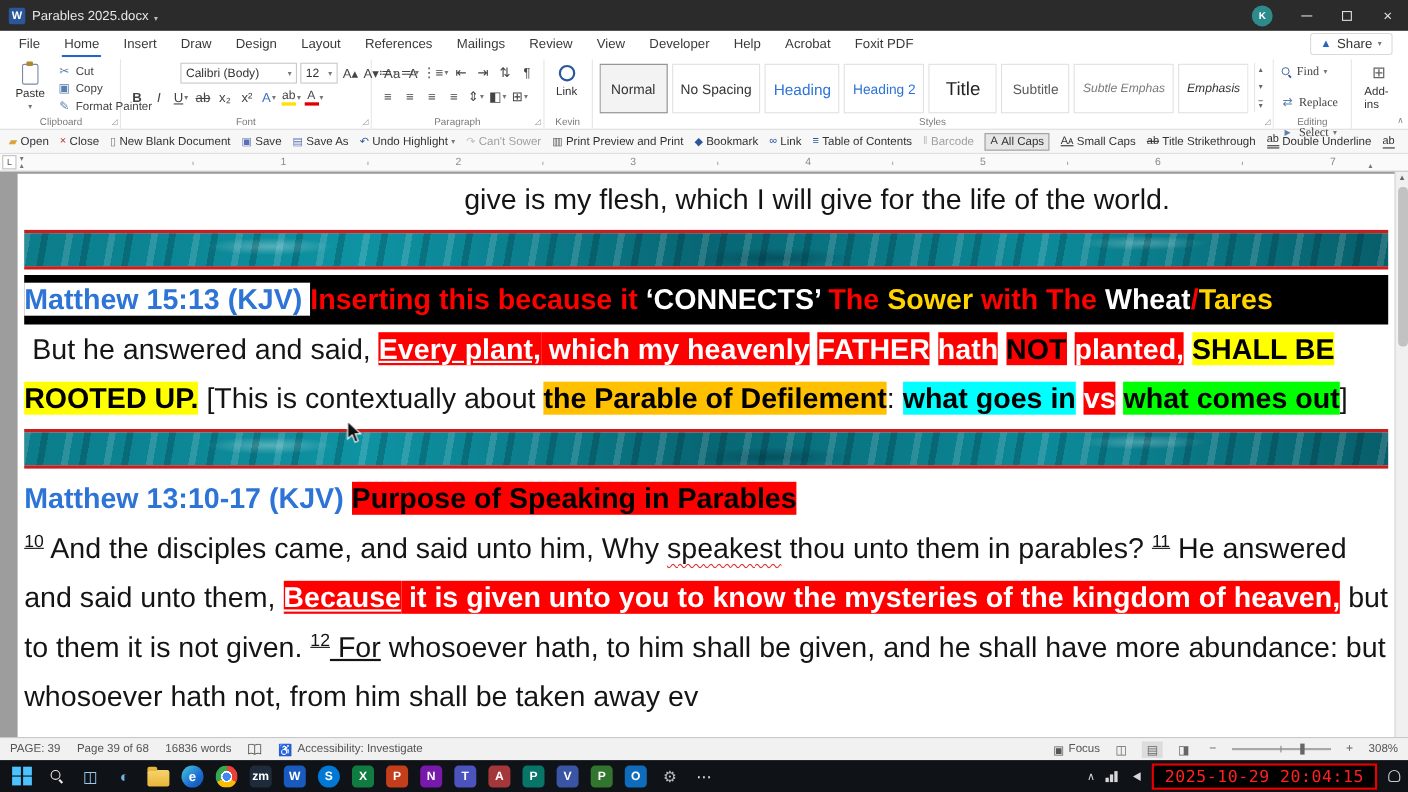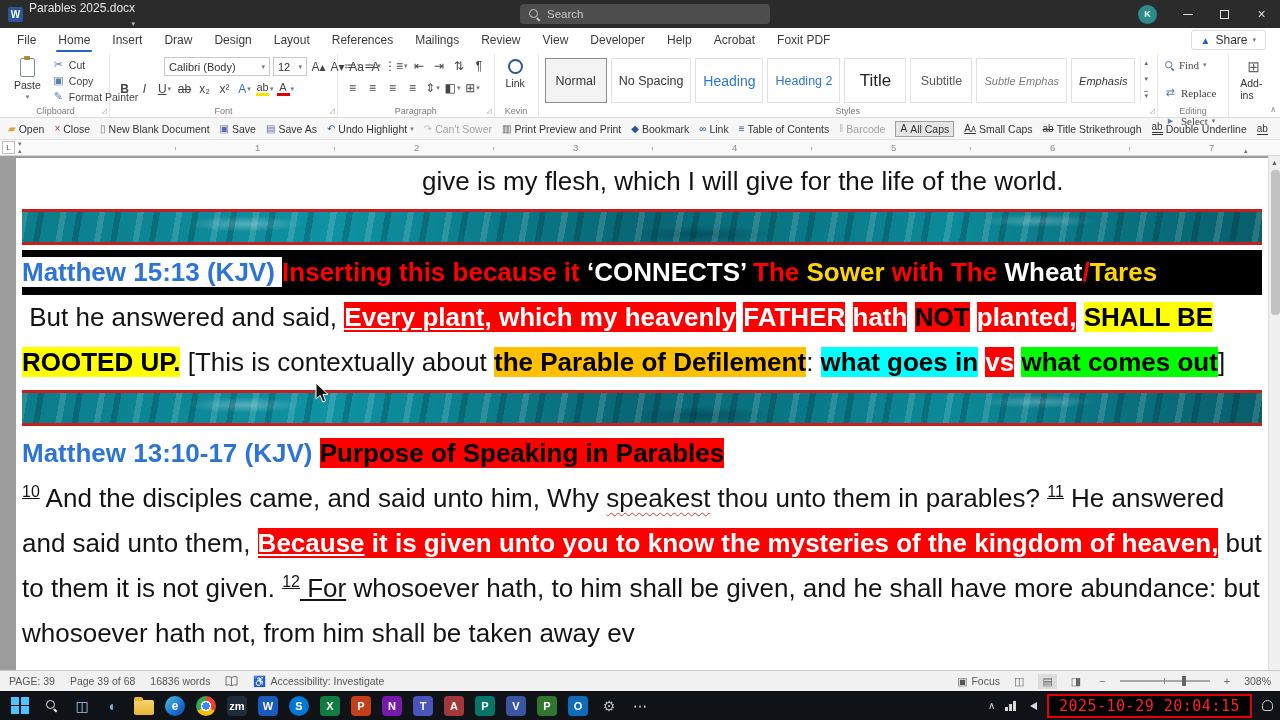--- a/index.html
+++ b/index.html
@@ -3,21 +3,21 @@
 <meta charset="utf-8">
 <style>
   * { box-sizing:border-box; margin:0; padding:0; }
   html,body { width:1280px; height:720px; }
   body { font-family:"Liberation Sans",sans-serif; overflow:hidden; background:#fff; }
   .app { position:relative; width:1280px; height:720px; display:flex; flex-direction:column; }
 
   
   .titlebar { height:28px; background:#2b2b2b; display:flex; align-items:center; color:#e6e6e6; font-size:12px; flex:0 0 auto; position:relative; }
   .tb-appicon { width:15px; height:15px; background:#2b579a; color:#fff; font-size:10px; font-weight:bold; display:flex; align-items:center; justify-content:center; border-radius:2px; margin:0 6px 0 8px; }
-  .tb-title { display:flex; align-items:flex-end; gap:5px;flex-direction:column; }
+  .tb-title { display:flex; align-items:flex-end; gap:5px; }
   .chev { font-size:7px; color:#bdbdbd; }
   .search-pill { position:absolute; left:520px; top:4px; width:250px; height:20px; background:#4d4d4d; border-radius:4px; display:flex; align-items:center; gap:7px; padding:0 9px; color:#c9c9c9; font-size:11.5px; }
   .tb-right { margin-left:auto; display:flex; align-items:center; height:100%; }
   .avatar { width:19px; height:19px; border-radius:50%; background:#2e8b8b; color:#fff; font-size:9px; font-weight:bold; display:flex; align-items:center; justify-content:center; margin-right:12px; }
   .winbtn { width:37px; height:100%; display:flex; align-items:center; justify-content:center; color:#ddd; font-size:14px; }
   .winbtn .mn { width:10px; height:1px; background:#ddd; display:block; }
   .winbtn .sq { width:9px; height:9px; border:1px solid #ddd; display:block; }
   .mag { position:relative; width:11px; height:11px; display:inline-block; }
   .mag::before { content:""; position:absolute; left:0; top:0; width:7px; height:7px; border:1.5px solid currentColor; border-radius:50%; }
   .mag::after { content:""; position:absolute; left:8px; top:8px; width:4px; height:1.5px; background:currentColor; transform:rotate(45deg); transform-origin:left center; }
@@ -131,24 +131,20 @@
 <body>
 
 <div class="app">
 
   <div class="titlebar">
     <span class="tb-appicon">W</span>
     <span class="tb-title">
       <span>Parables 2025.docx</span>
       <span class="chev">▾</span>
     </span>
-    <div class="search-pill">
-      <span class="mag"></span>
-      <span>Search</span>
-    </div>
     <div class="tb-right">
       <span class="avatar">K</span>
       <span class="winbtn">
           <span class="mn"></span>
         </span>
       <span class="winbtn">
           <span class="sq"></span>
         </span>
       <span class="winbtn">×</span>
     </div>

